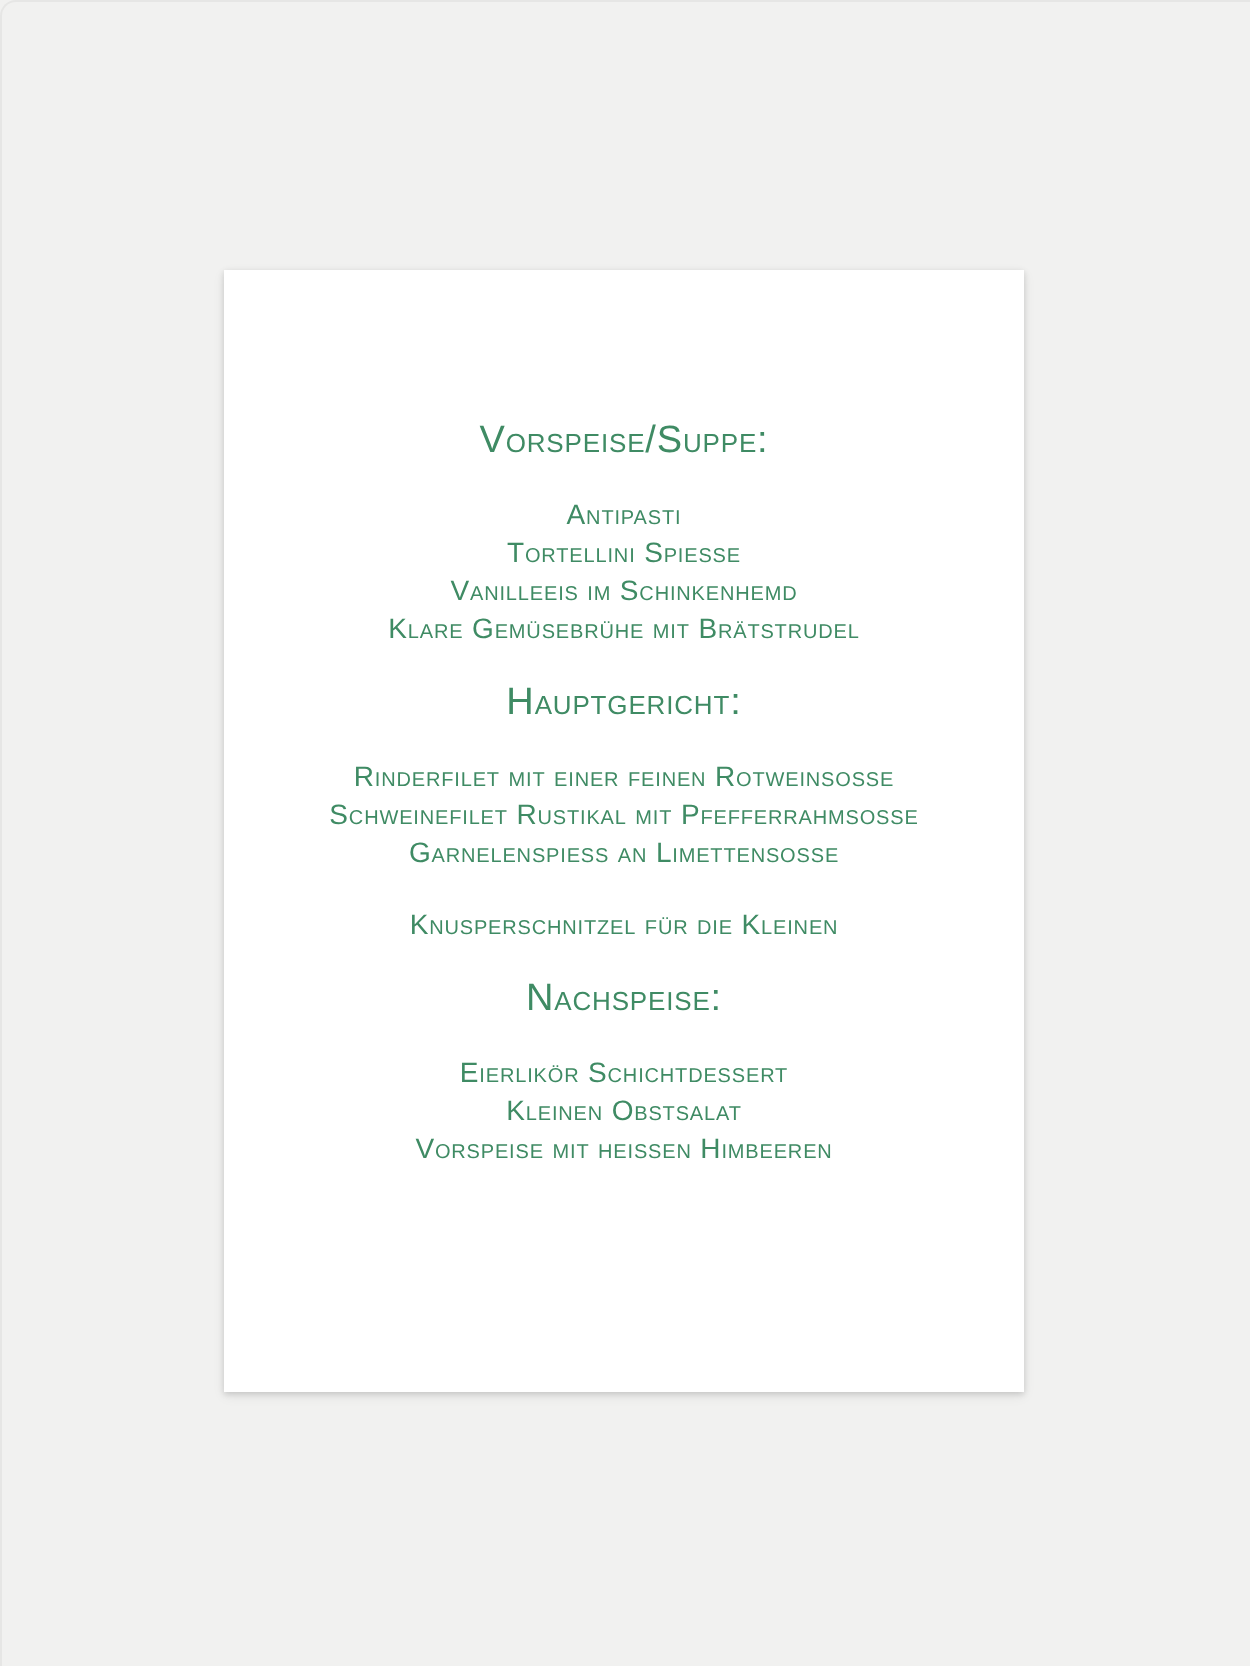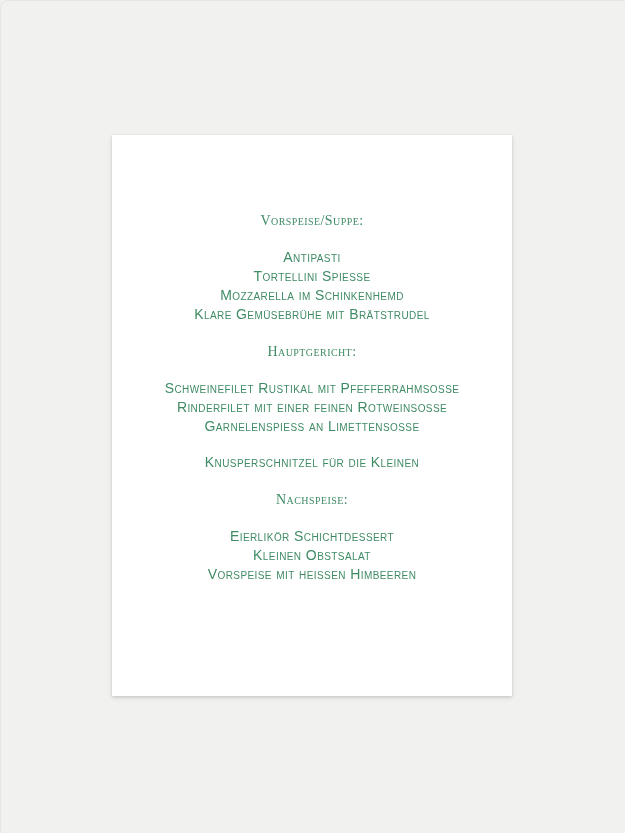--- a/index.html
+++ b/index.html
@@ -43,25 +43,24 @@
     line-height: 19px;
     font-variant: small-caps;
     letter-spacing: 0.03em;
   }
 
   .menu-section { margin-top: 18px; }
   .menu-section:first-child { margin-top: 0; }
 
   .section-heading {
     font-weight: normal;
-    font-size: 14px;
+    font-size: 19px;
     line-height: 19px;
     margin-bottom: 18px;
     color: inherit;
-    font-family: Liberation Serif, serif;
   }
 
   .item-group + .item-group { margin-top: 17px; }
 
   .menu-item {
     line-height: 19px;
     white-space: nowrap;
   }
 </style>
 </head>
@@ -70,30 +69,30 @@
 <div class="viewport">
 
   <div class="menu-card">
     <div class="menu-content">
 
       <div class="menu-section">
         <h2 class="section-heading">Vorspeise/Suppe:</h2>
         <div class="item-group">
           <div class="menu-item">Antipasti</div>
           <div class="menu-item">Tortellini Spiesse</div>
-          <div class="menu-item">Mozzarella im Schinkenhemd</div>
+          <div class="menu-item">Vanilleeis im Schinkenhemd</div>
           <div class="menu-item">Klare Gemüsebrühe mit Brätstrudel</div>
         </div>
       </div>
 
       <div class="menu-section">
         <h2 class="section-heading">Hauptgericht:</h2>
         <div class="item-group">
+          <div class="menu-item">Rinderfilet mit einer feinen Rotweinsosse</div>
           <div class="menu-item">Schweinefilet Rustikal mit Pfefferrahmsosse</div>
-          <div class="menu-item">Rinderfilet mit einer feinen Rotweinsosse</div>
           <div class="menu-item">Garnelenspiess an Limettensosse</div>
         </div>
         <div class="item-group">
           <div class="menu-item">Knusperschnitzel für die Kleinen</div>
         </div>
       </div>
 
       <div class="menu-section">
         <h2 class="section-heading">Nachspeise:</h2>
         <div class="item-group">

